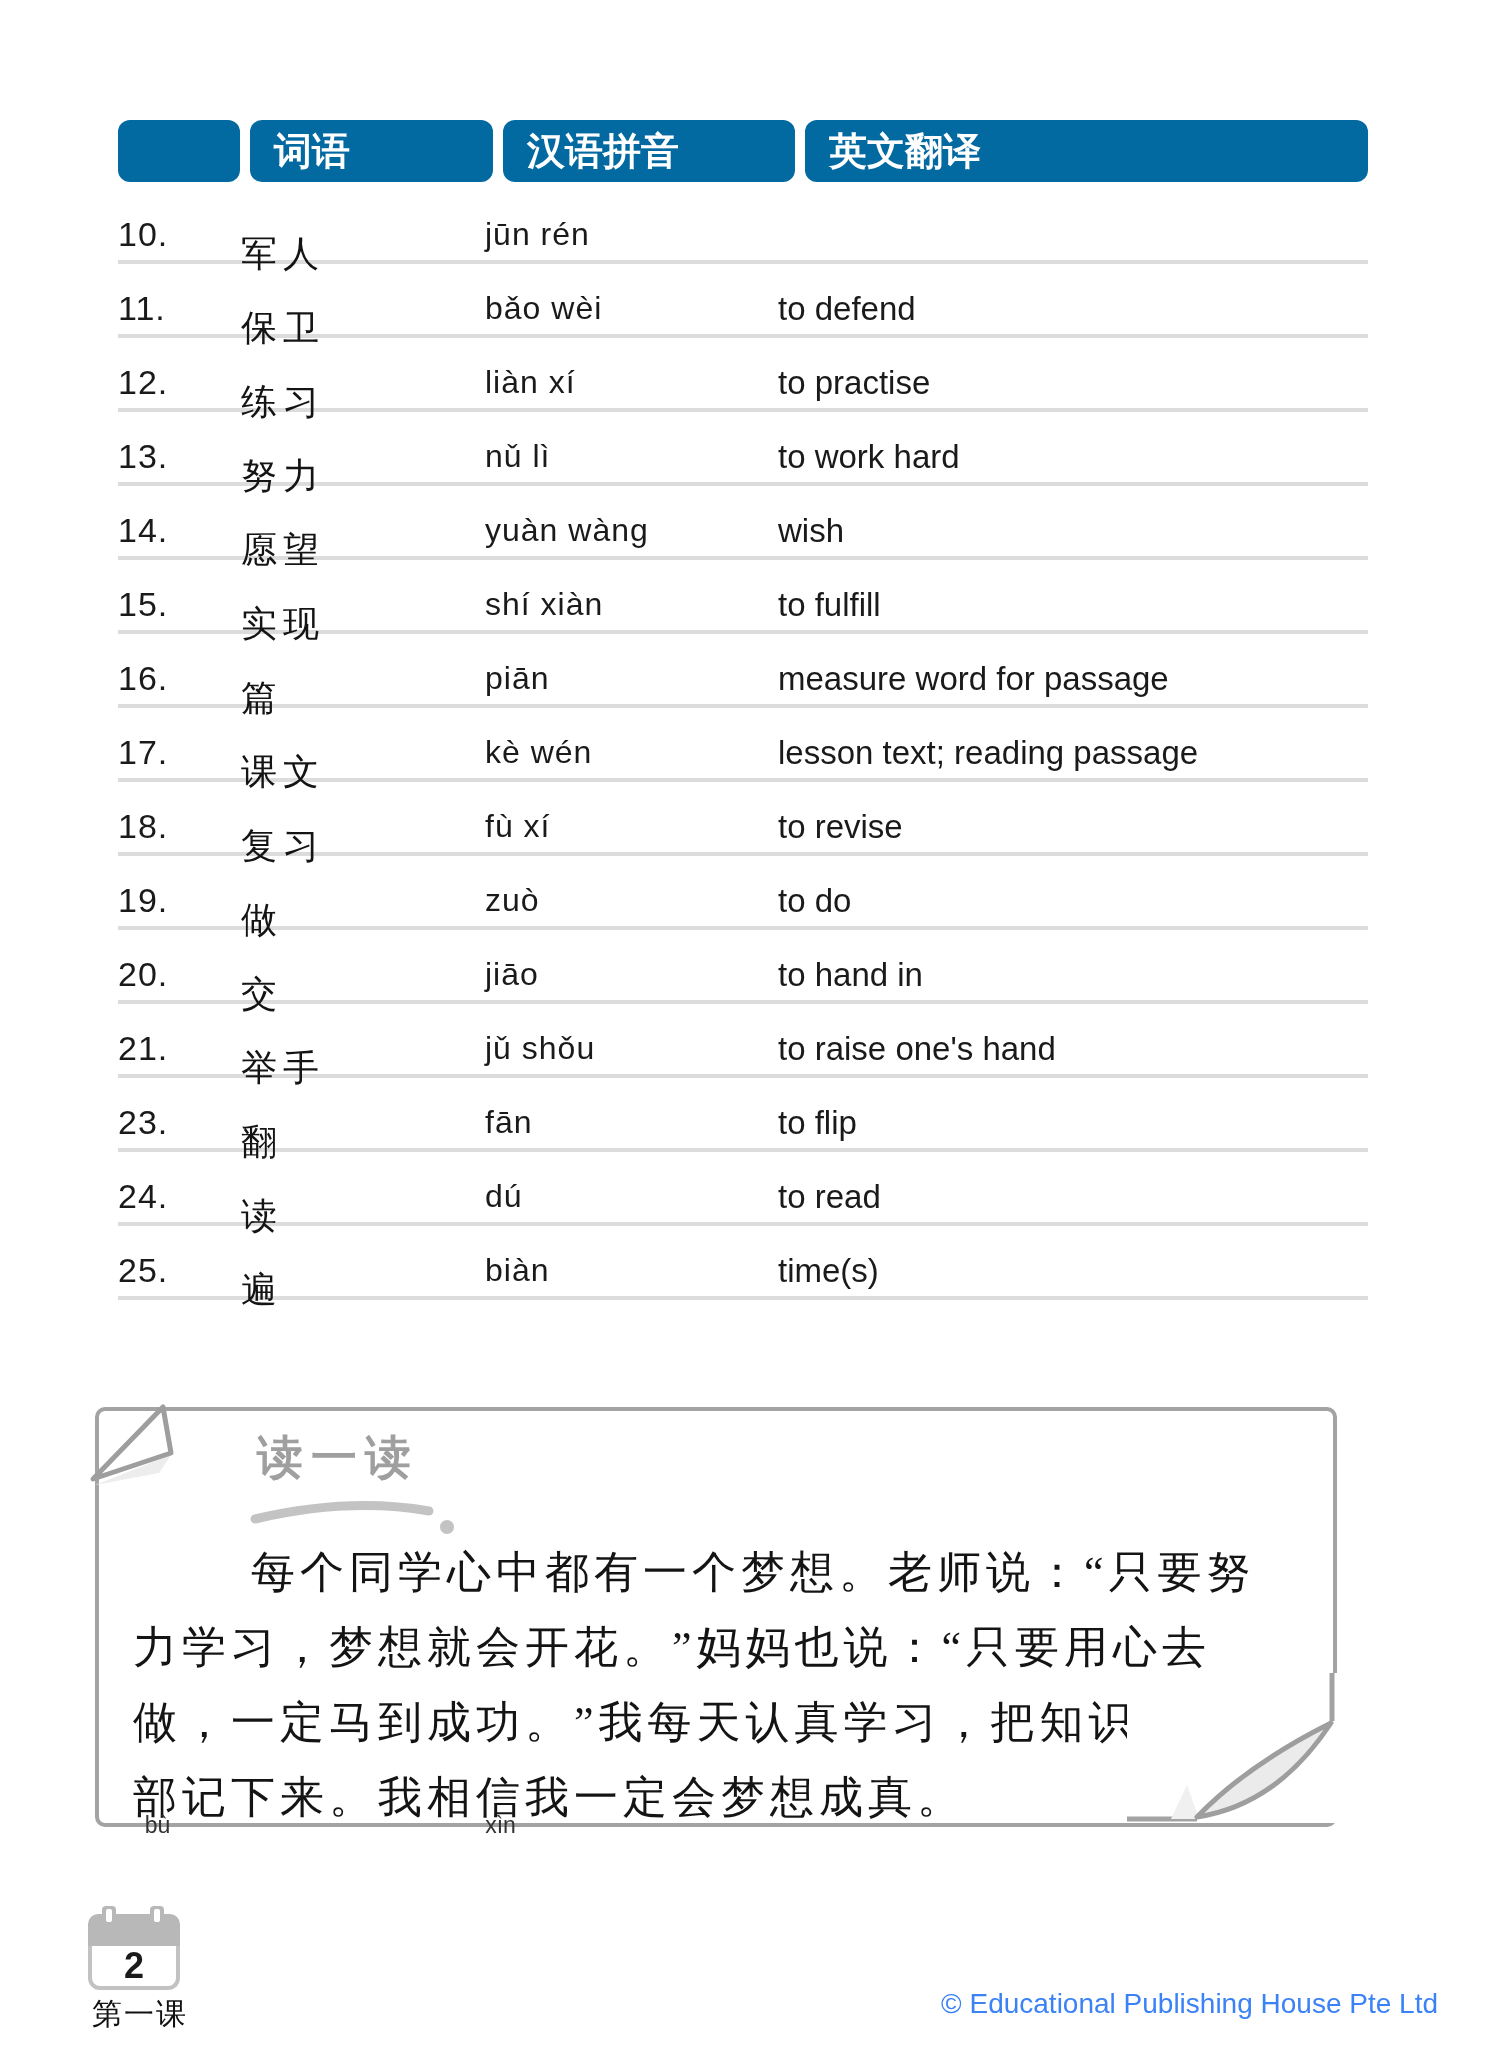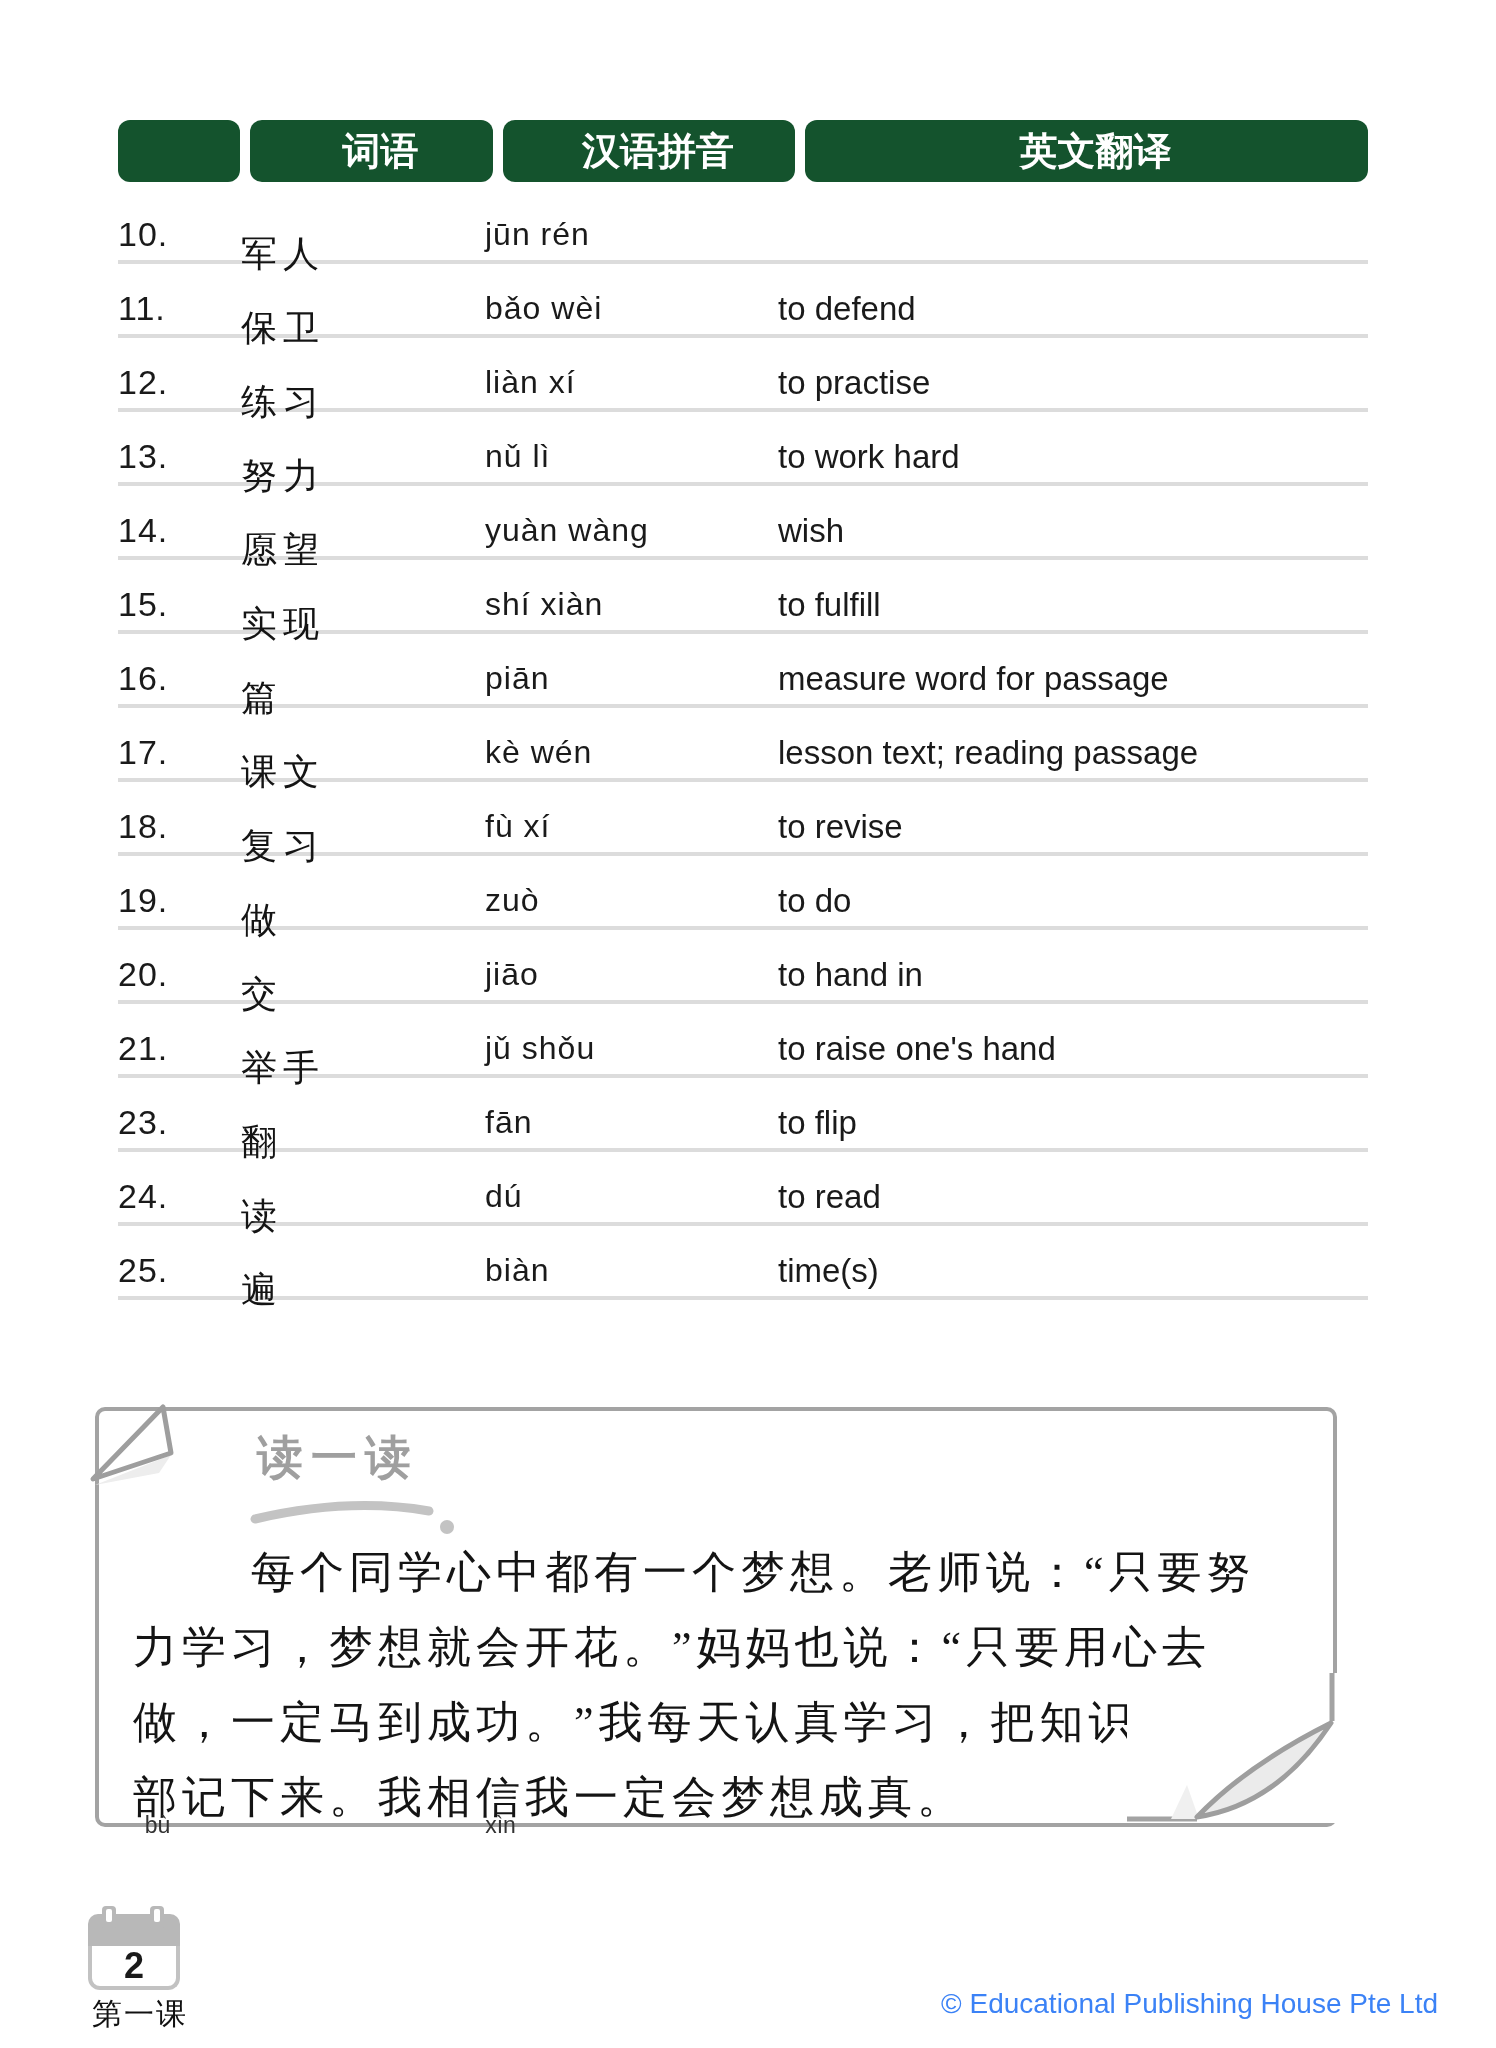--- a/index.html
+++ b/index.html
@@ -3,23 +3,23 @@
 <meta charset="utf-8">
 <style>
   html,body{margin:0;padding:0;}
   body{
     width:1496px;height:2048px;position:relative;background:#ffffff;
     font-family:"Liberation Sans", sans-serif;color:#141414;overflow:hidden;
   }
   
   .vocab{position:absolute;left:118px;top:120px;width:1250px;}
   .thead{display:grid;grid-template-columns:122px 243px 292px 563px;column-gap:10px;height:62px;margin-bottom:8px;}
-  .hcell{background:#14532d;border-radius:12px;color:#ffffff;font-weight:bold;
-         font-size:38px;line-height:62px;padding-left:18px;box-sizing:border-box;
-         font-family:"Liberation Sans",sans-serif;text-align:center;}
+  .hcell{background:#0369a1;border-radius:12px;color:#ffffff;font-weight:bold;
+         font-size:38px;line-height:62px;padding-left:24px;box-sizing:border-box;
+         font-family:"Liberation Sans",sans-serif;}
   .trow{display:grid;grid-template-columns:122px 243px 292px 563px;column-gap:1px;
         height:70px;border-bottom:4px solid #dcdcdc;align-items:center;}
   .cell{white-space:nowrap;overflow:visible;}
   .cell.num{font-size:34px;color:#1a1a1a;letter-spacing:1px;}
   .cell.word{font-size:36px;font-family:"Liberation Serif","DejaVu Serif",serif;letter-spacing:6px;margin-top:40px;}
   .cell.pinyin{font-size:32px;color:#1a1a1a;letter-spacing:1px;}
   .cell.english{font-size:33px;color:#1a1a1a;}
   
   .readbox{position:absolute;left:95px;top:1407px;width:1242px;height:420px;
            border:4px solid #a3a3a3;border-radius:10px;box-sizing:border-box;background:#fff;}

